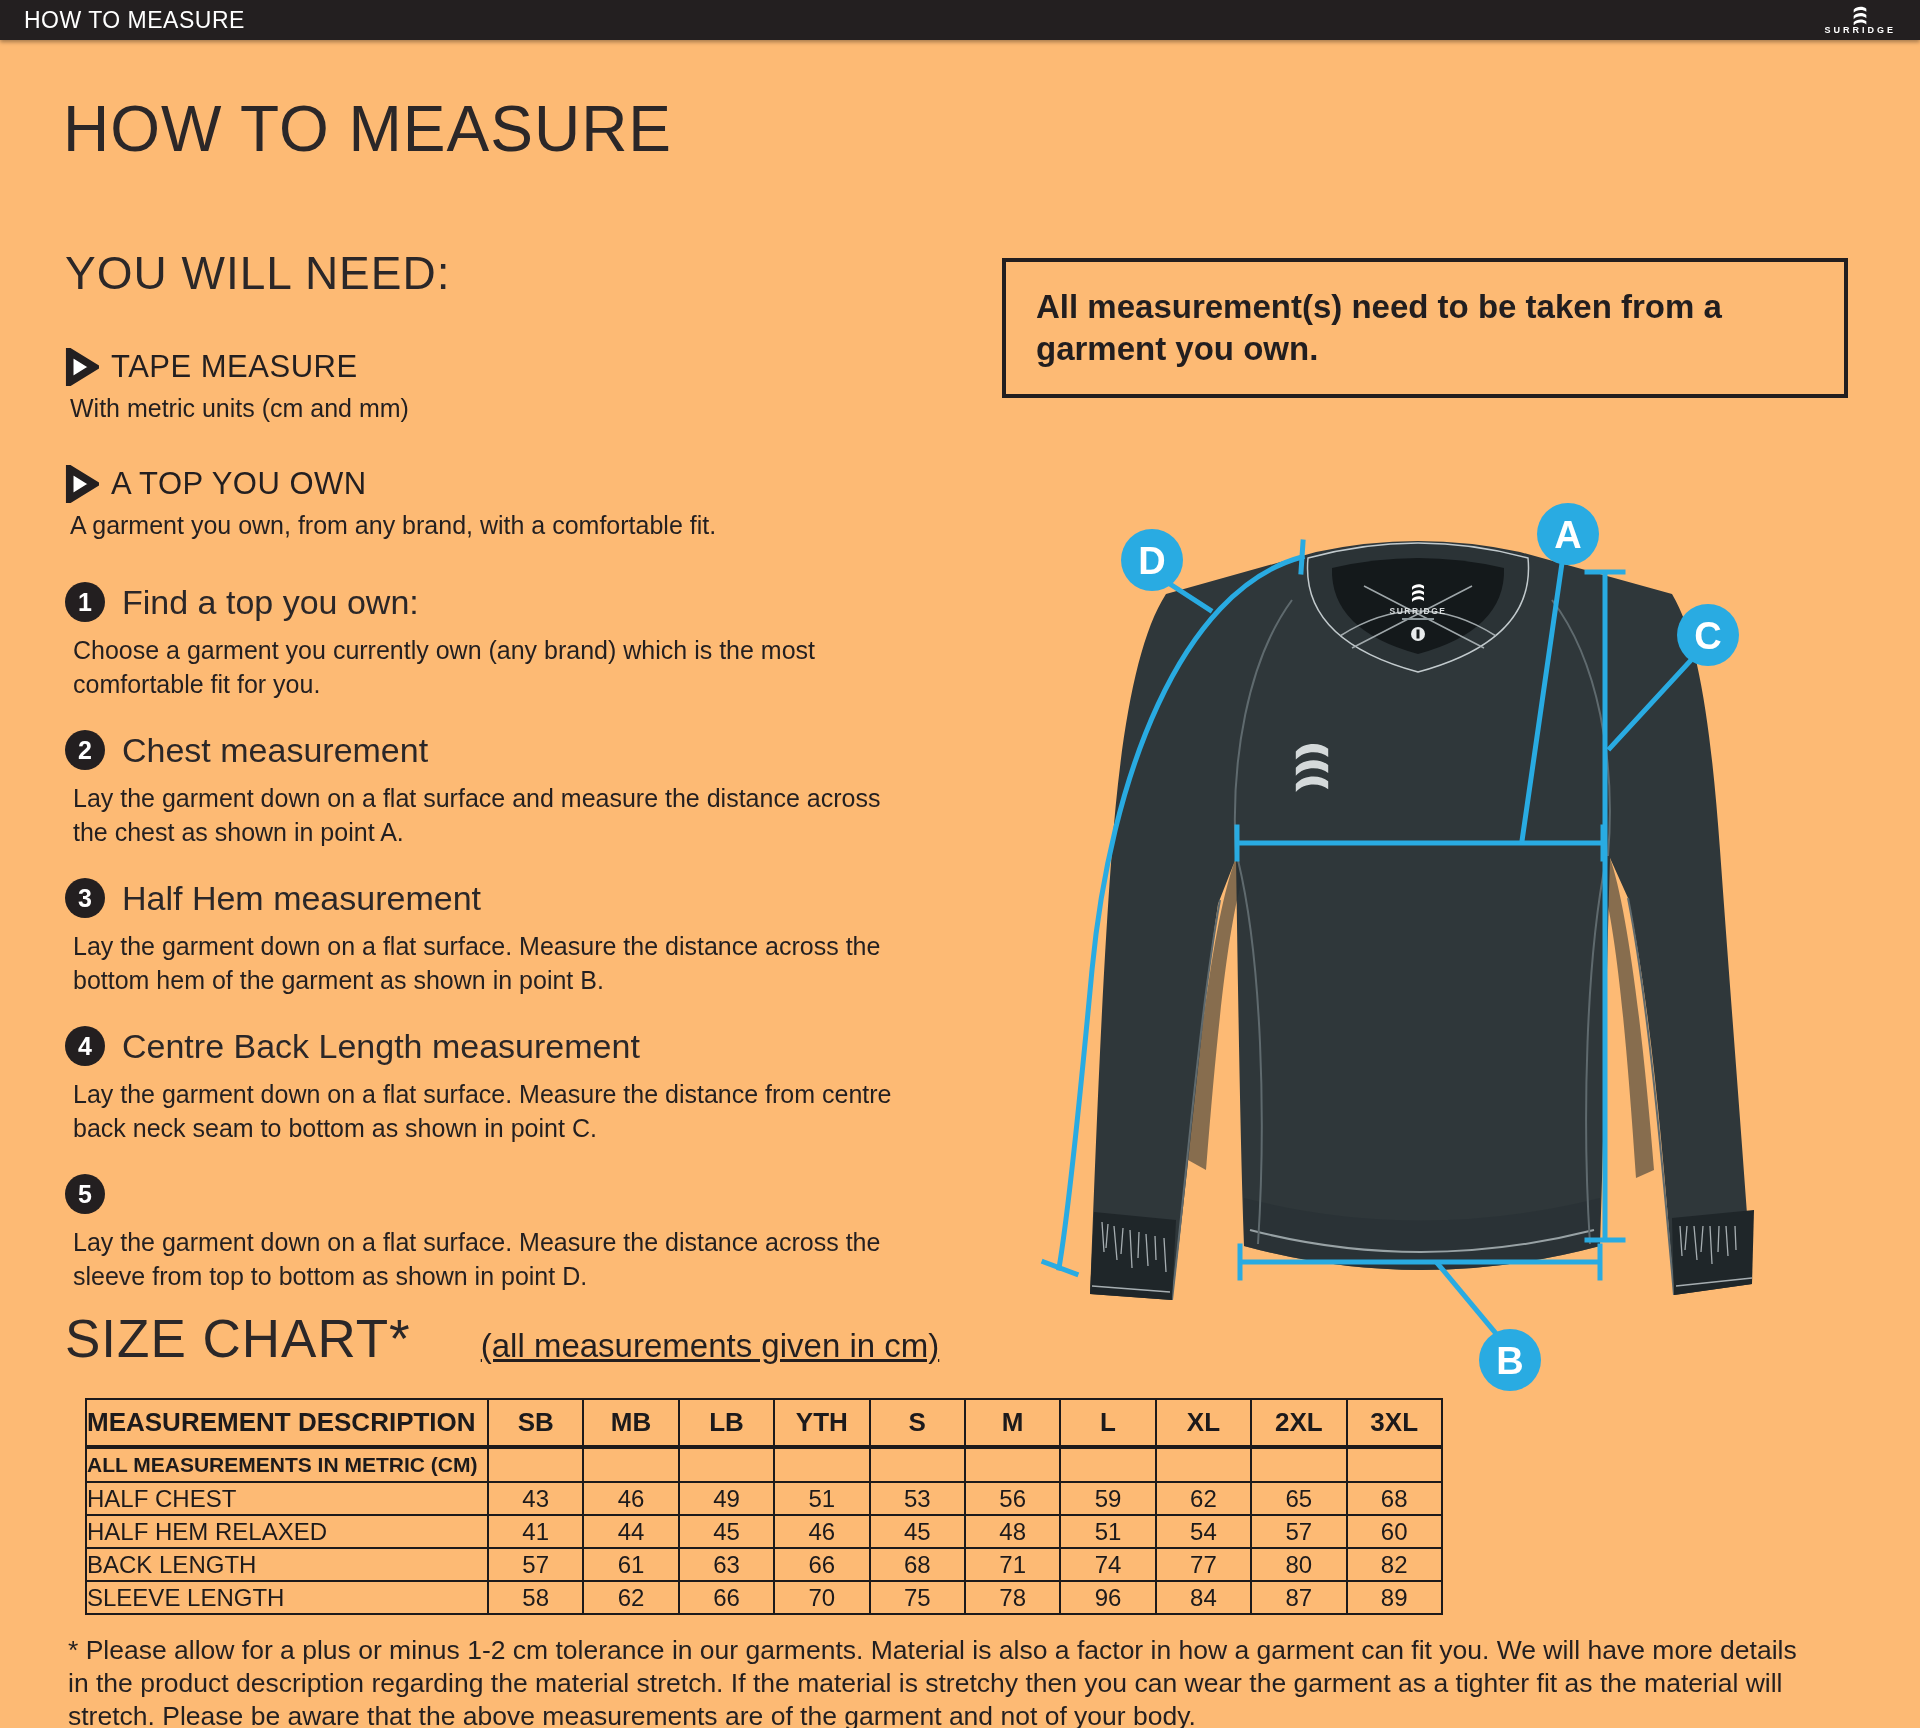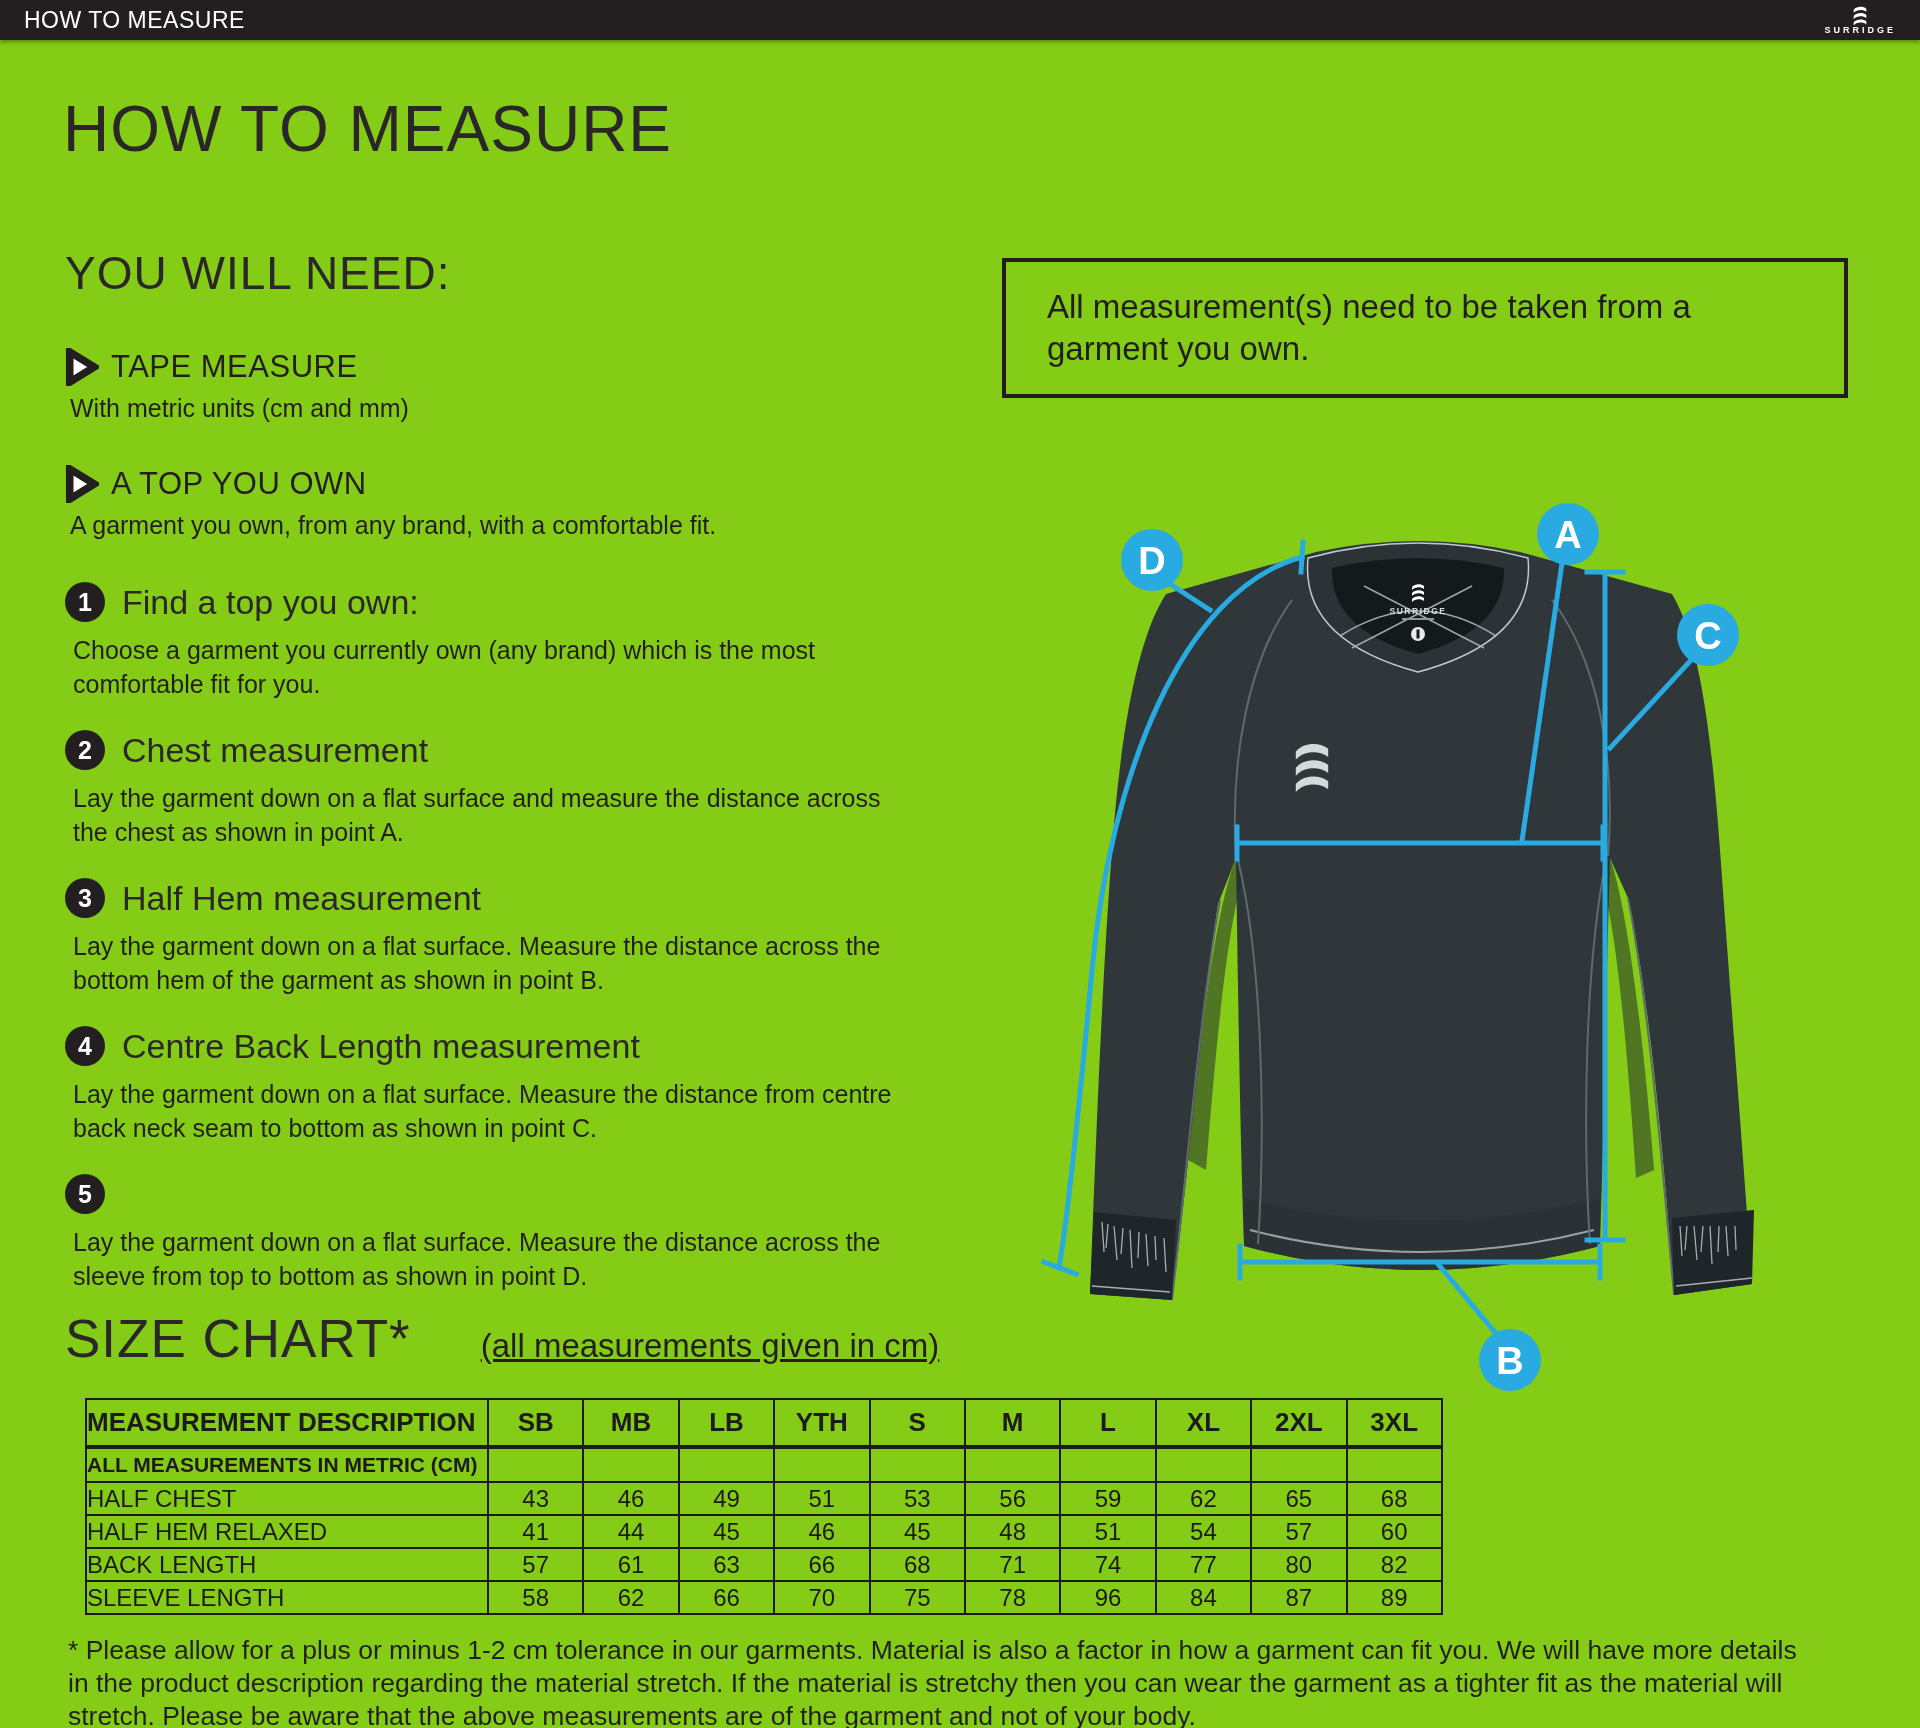--- a/index.html
+++ b/index.html
@@ -1,16 +1,16 @@
 <!DOCTYPE html>
 <html><head>
 <meta charset="utf-8">
 <style>
   html,body{margin:0;padding:0;background:#ffffff;}
-  .page{position:relative;width:1920px;height:1728px;background:#84cc16;overflow:hidden;
+  .page{position:relative;width:1920px;height:1728px;background:#fdba74;overflow:hidden;
         font-family:"Liberation Sans",sans-serif;color:#231f20;}
 
   
   .topbar{position:absolute;left:0;top:0;width:1920px;height:40px;background:#231f20;
           display:flex;align-items:center;justify-content:space-between;box-sizing:border-box;
           padding:0 24px;box-shadow:0 2px 4px rgba(0,0,0,.35);z-index:5;}
   .topbar-title{color:#ffffff;font-size:23px;letter-spacing:.5px;}
   .brand{display:flex;flex-direction:column;align-items:center;line-height:1;}
   .brand-name{color:#ffffff;font-size:9px;font-weight:bold;letter-spacing:3px;margin-top:1px;}
 
@@ -39,21 +39,21 @@
   .sizetable th,.sizetable td{border:2px solid #1d1a1b;text-align:center;padding:0;overflow:hidden;white-space:nowrap;}
   .sizetable th{height:45px;font-size:26px;border-bottom-width:4px;}
   .sizetable .sub td{height:32px;}
   .sizetable tr td:first-child,.sizetable th:first-child{text-align:left;}
   .sizetable .sub td:first-child{font-weight:bold;font-size:21px;}
   .sizetable .row td{height:31px;font-size:24px;margin-left:40px;}
   .footnote{position:absolute;left:68px;top:1634px;width:1730px;font-size:26.5px;line-height:33px;}
 
   
   .notice{position:absolute;left:1002px;top:258px;width:846px;box-sizing:border-box;
-          border:4px solid #221e1f;padding:24px 41px;font-size:33px;font-weight:normal;line-height:1.28;color:#221e1f;}
+          border:4px solid #221e1f;padding:24px 30px;font-size:33px;font-weight:bold;line-height:1.28;color:#221e1f;}
 
   
   .diagram{position:absolute;left:1000px;top:415px;}
 </style>
 </head>
 <body>
 
 <div class="page">
 
   <div class="topbar">

